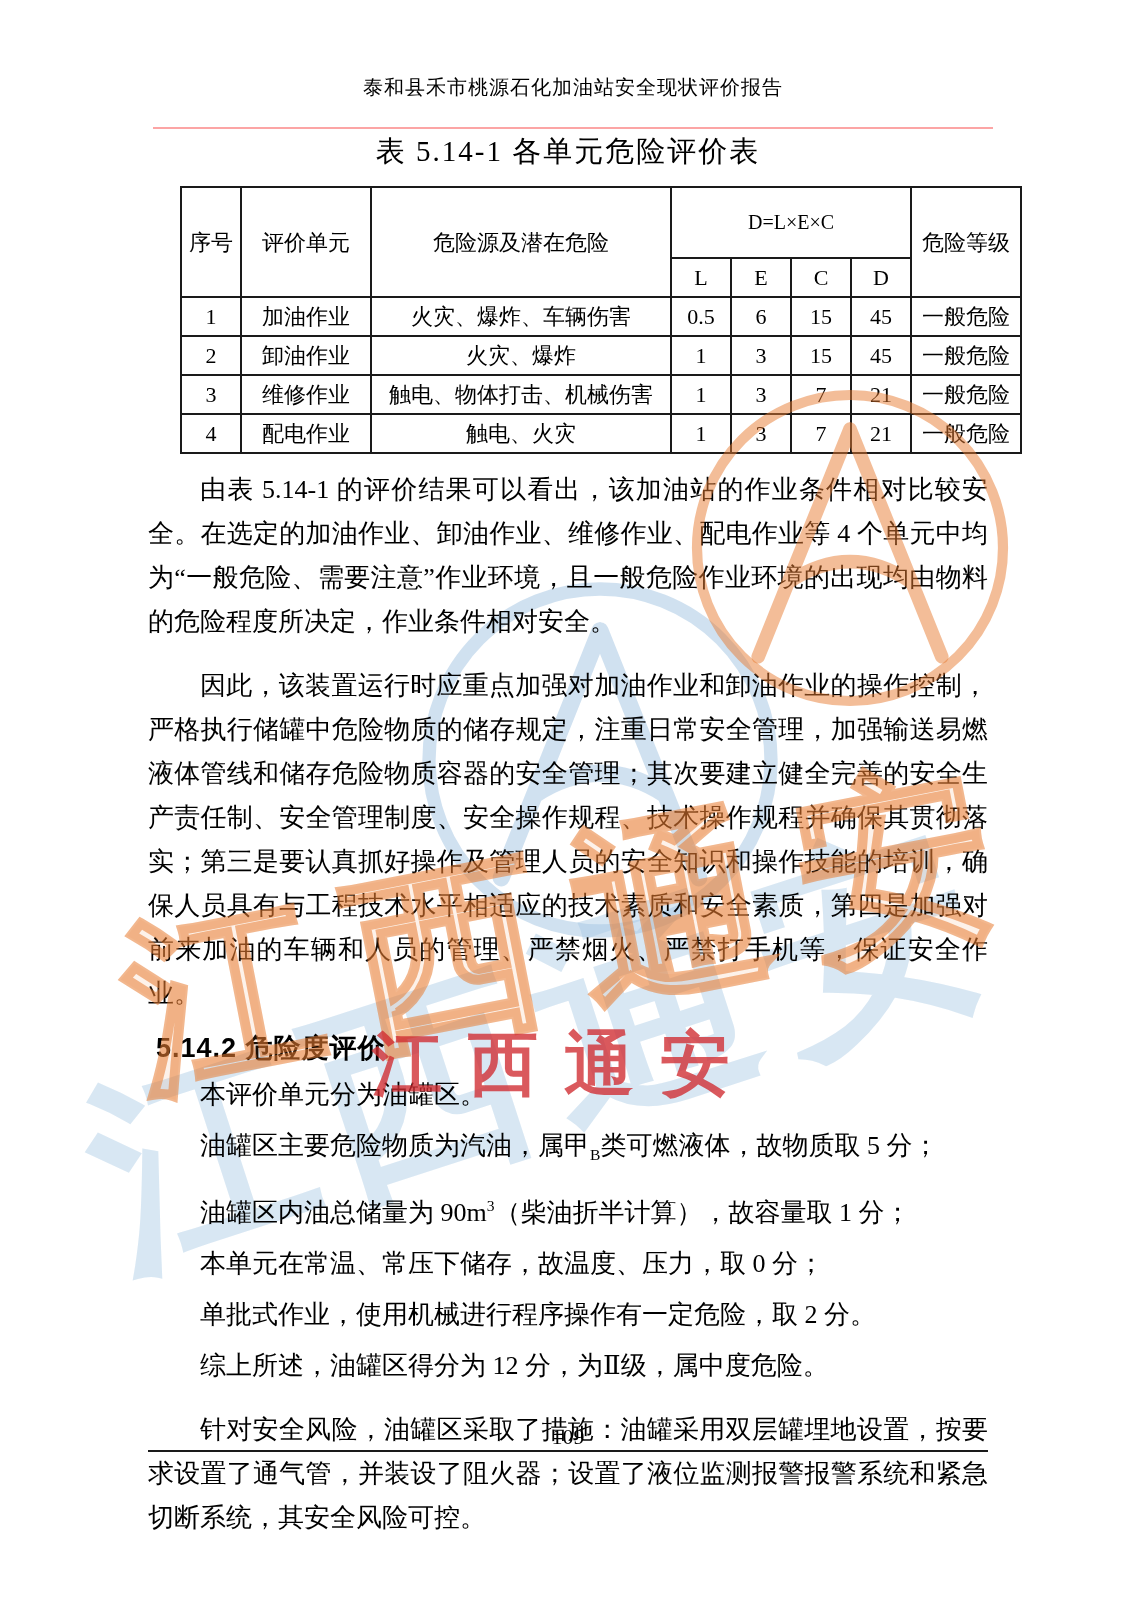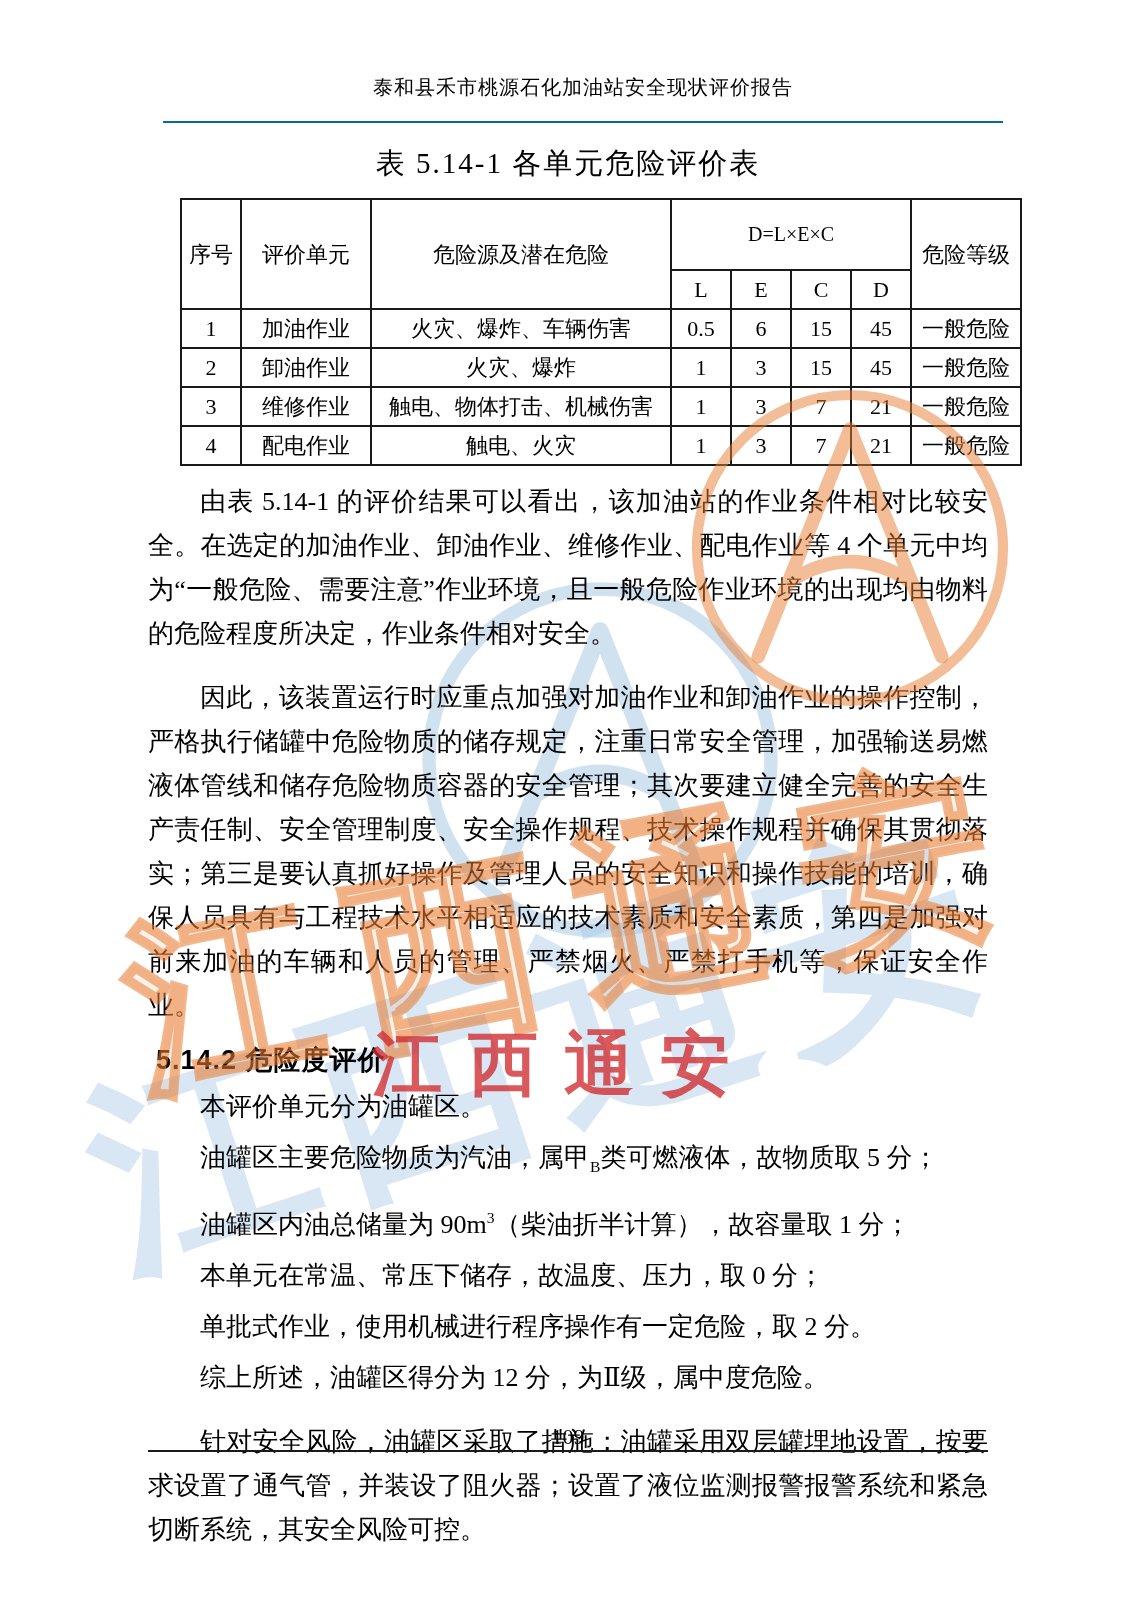--- a/index.html
+++ b/index.html
@@ -7,26 +7,26 @@
     position:relative;
     width:1131px;height:1600px;
     margin:0 auto;
     background:#ffffff;
     overflow:hidden;
     font-family:"Liberation Serif","DejaVu Serif",serif;
     color:#000;
   }
   
   .doc-header{
-    position:absolute;top:74px;left:163px;width:840px;
+    position:absolute;top:74px;left:153px;width:840px;
     text-align:center;font-size:20px;letter-spacing:1px;
-    padding-bottom:20px;border-bottom:2px solid #0369a1;
-  }
-  
-  .doc-main{position:absolute;top:136px;left:148px;width:840px;z-index:1;}
+    padding-bottom:26px;border-bottom:2px solid #fca5a5;
+  }
+  
+  .doc-main{position:absolute;top:124px;left:148px;width:840px;z-index:1;}
   .table-title{
     text-align:center;font-size:29px;font-weight:normal;
     letter-spacing:2px;margin:8px 0 14px;
   }
   table.risk{width:100%;border-collapse:collapse;table-layout:fixed;margin-left:32px;}
   table.risk th,table.risk td{
     border:2px solid #1a1a1a;text-align:center;vertical-align:middle;
     font-weight:normal;font-size:22px;padding:5px 3px;line-height:27px;
     overflow:hidden;
   }

